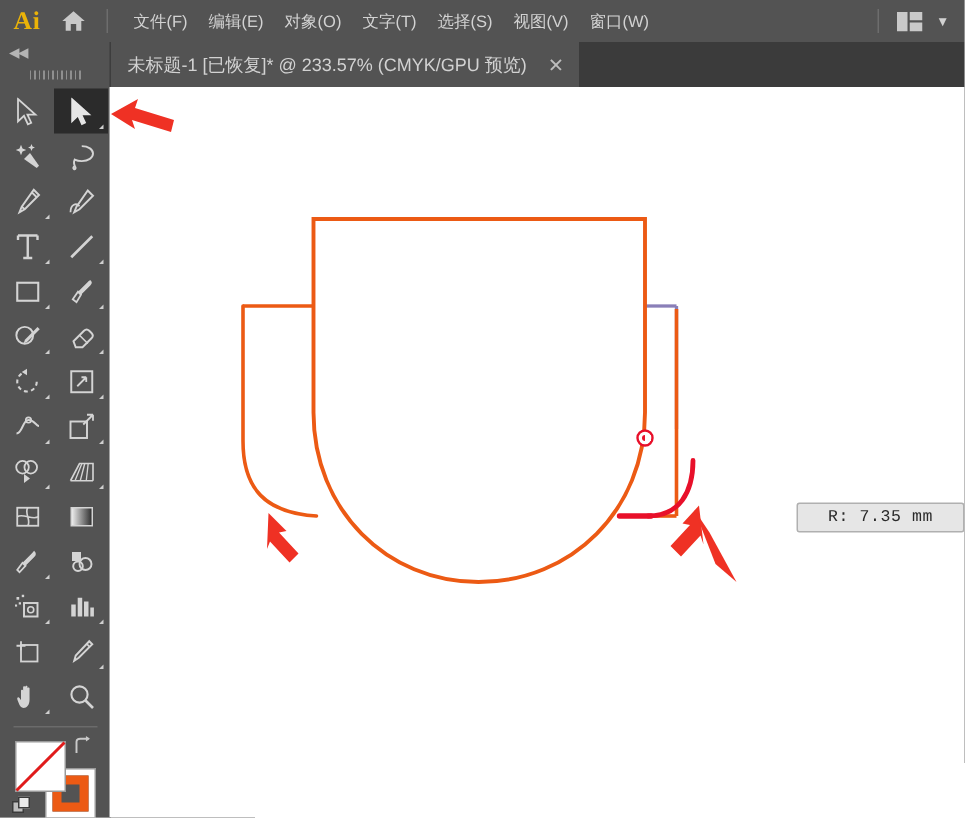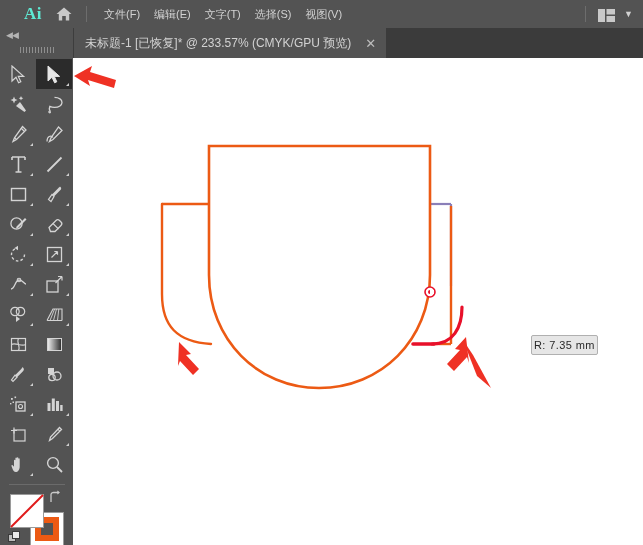--- a/index.html
+++ b/index.html
@@ -10,21 +10,21 @@
     -webkit-font-smoothing:antialiased;
   }
   #app{position:relative;width:643px;height:545px;}
 
   
   #menubar{
     position:absolute;left:0;top:0;width:643px;height:28px;
     background:#535353;display:flex;align-items:center;
   }
   .ai-logo{
-    margin-left:24px;color:#5eead4;font-size:17px;font-weight:bold;
+    margin-left:9px;color:#eab308;font-size:17px;font-weight:bold;
     letter-spacing:.5px;font-family:"Liberation Serif","DejaVu Serif",serif;
   }
   .home-ico{margin-left:13px;width:18px;height:16px;position:relative;}
   .menu-div{width:1px;height:16px;background:#6d6d6d;margin-left:13px;}
   .menu-items{display:flex;align-items:center;margin-left:10px;}
   .menu-item{
     color:#d2d2d2;font-size:11px;padding:4px 7px;white-space:nowrap;cursor:default;
   }
   .menu-right{margin-left:auto;display:flex;align-items:center;padding-right:10px;}
   .ws-ico{width:17px;height:13px;margin-left:12px;position:relative;}
@@ -97,22 +97,22 @@
   #canvas{
     position:absolute;left:73px;top:58px;width:570px;height:487px;
     background:#ffffff;overflow:hidden;
   }
   #art{position:absolute;left:0;top:0;width:570px;height:487px;}
 
   
   .tip{
     position:absolute;left:458px;top:277px;
     background:#e6e6e6;border:1px solid #b0b0b0;border-radius:2px;
-    padding:3px 2px;color:#2a2a2a;font-size:11px;
-    font-family:Liberation Sans, sans-serif;
+    padding:3px 20px;color:#2a2a2a;font-size:11px;
+    font-family:Liberation Mono, monospace;
     letter-spacing:.4px;white-space:nowrap;
   }
 </style>
 </head>
 <body>
 
 <div id="app">
 
   <div id="menubar">
     <div class="ai-logo">Ai</div>
@@ -121,23 +121,25 @@
       <svg width="18" height="16" viewBox="0 0 18 16">
         <path d="M9 1.5 L16.5 8 L14.2 8 L14.2 14.5 L10.8 14.5 L10.8 10 L7.2 10 L7.2 14.5 L3.8 14.5 L3.8 8 L1.5 8 Z" fill="#c9c9c9"></path>
       </svg>
     </div>
 
     <div class="menu-div"></div>
 
     <div class="menu-items">
       <div class="menu-item">文件(F)</div>
       <div class="menu-item">编辑(E)</div>
+      <div class="menu-item">对象(O)</div>
       <div class="menu-item">文字(T)</div>
       <div class="menu-item">选择(S)</div>
       <div class="menu-item">视图(V)</div>
+      <div class="menu-item">窗口(W)</div>
     </div>
 
     <div class="menu-right">
       <div class="menu-div"></div>
       <div class="ws-ico">
         <svg width="17" height="13" viewBox="0 0 17 13">
           <rect x="0" y="0" width="7" height="13" fill="#c9c9c9"></rect>
           <rect x="8.5" y="0" width="8.5" height="5.5" fill="#c9c9c9"></rect>
           <rect x="8.5" y="7" width="8.5" height="6" fill="#c9c9c9"></rect>
         </svg>

